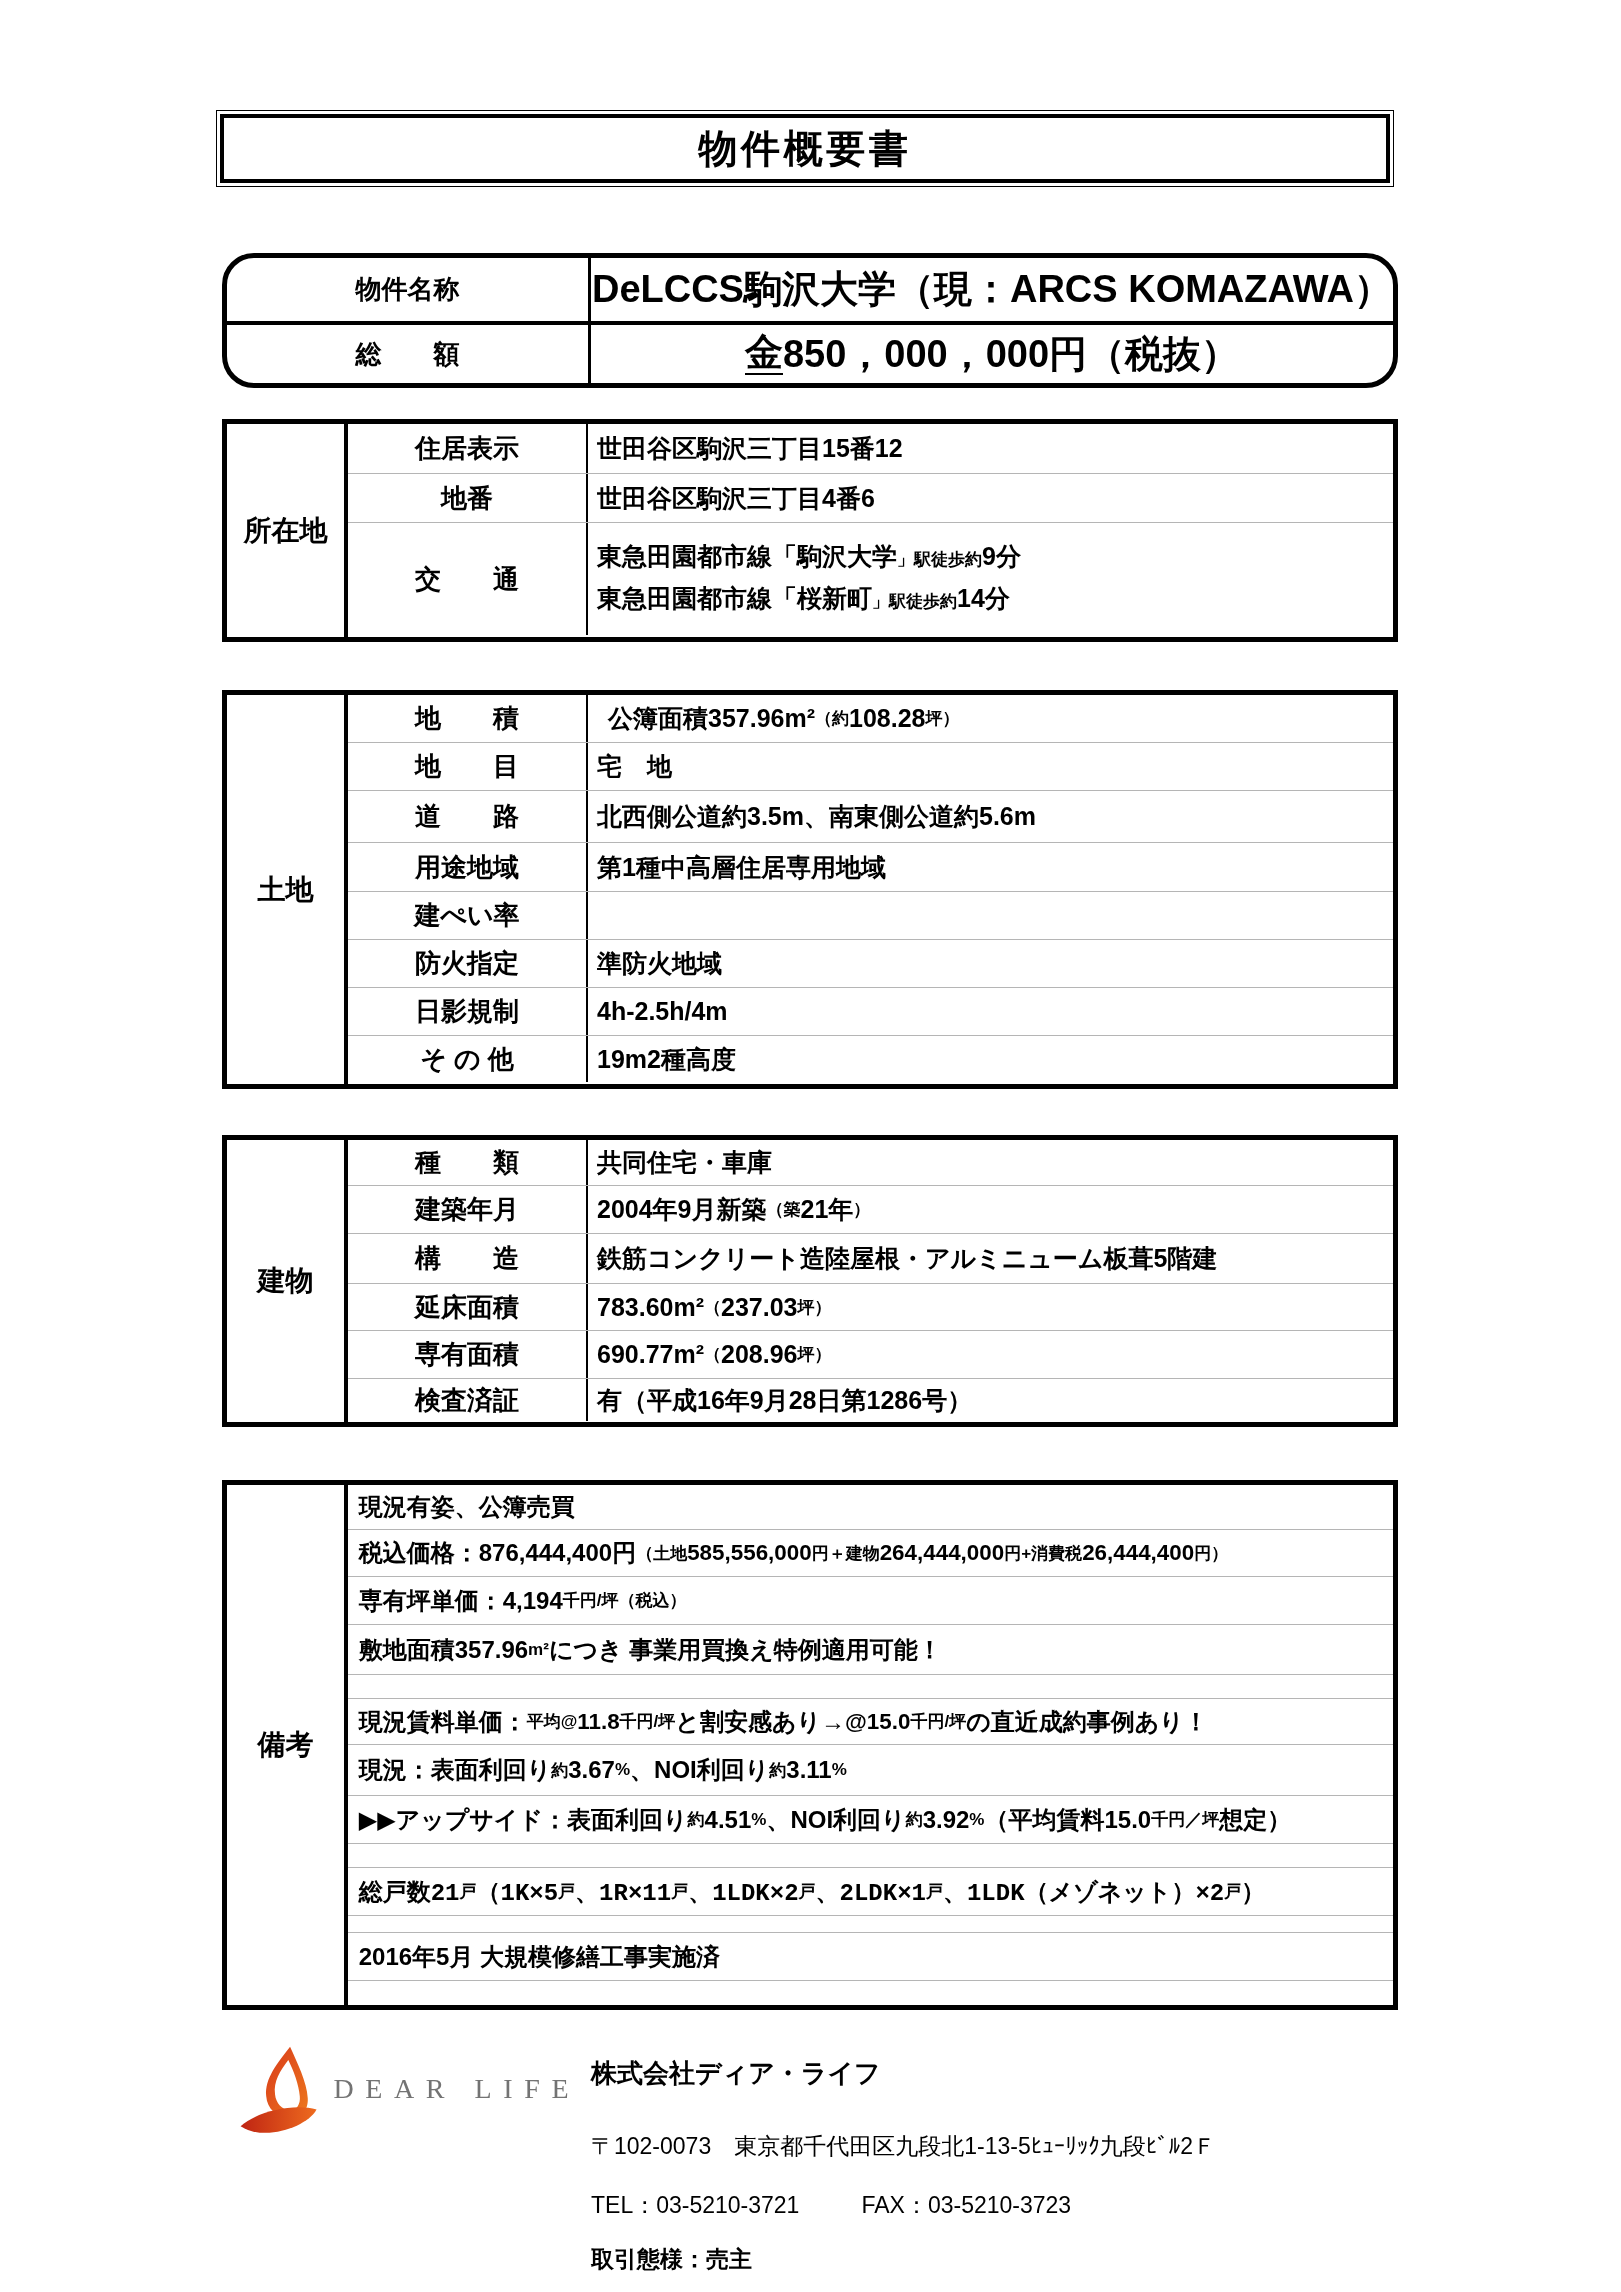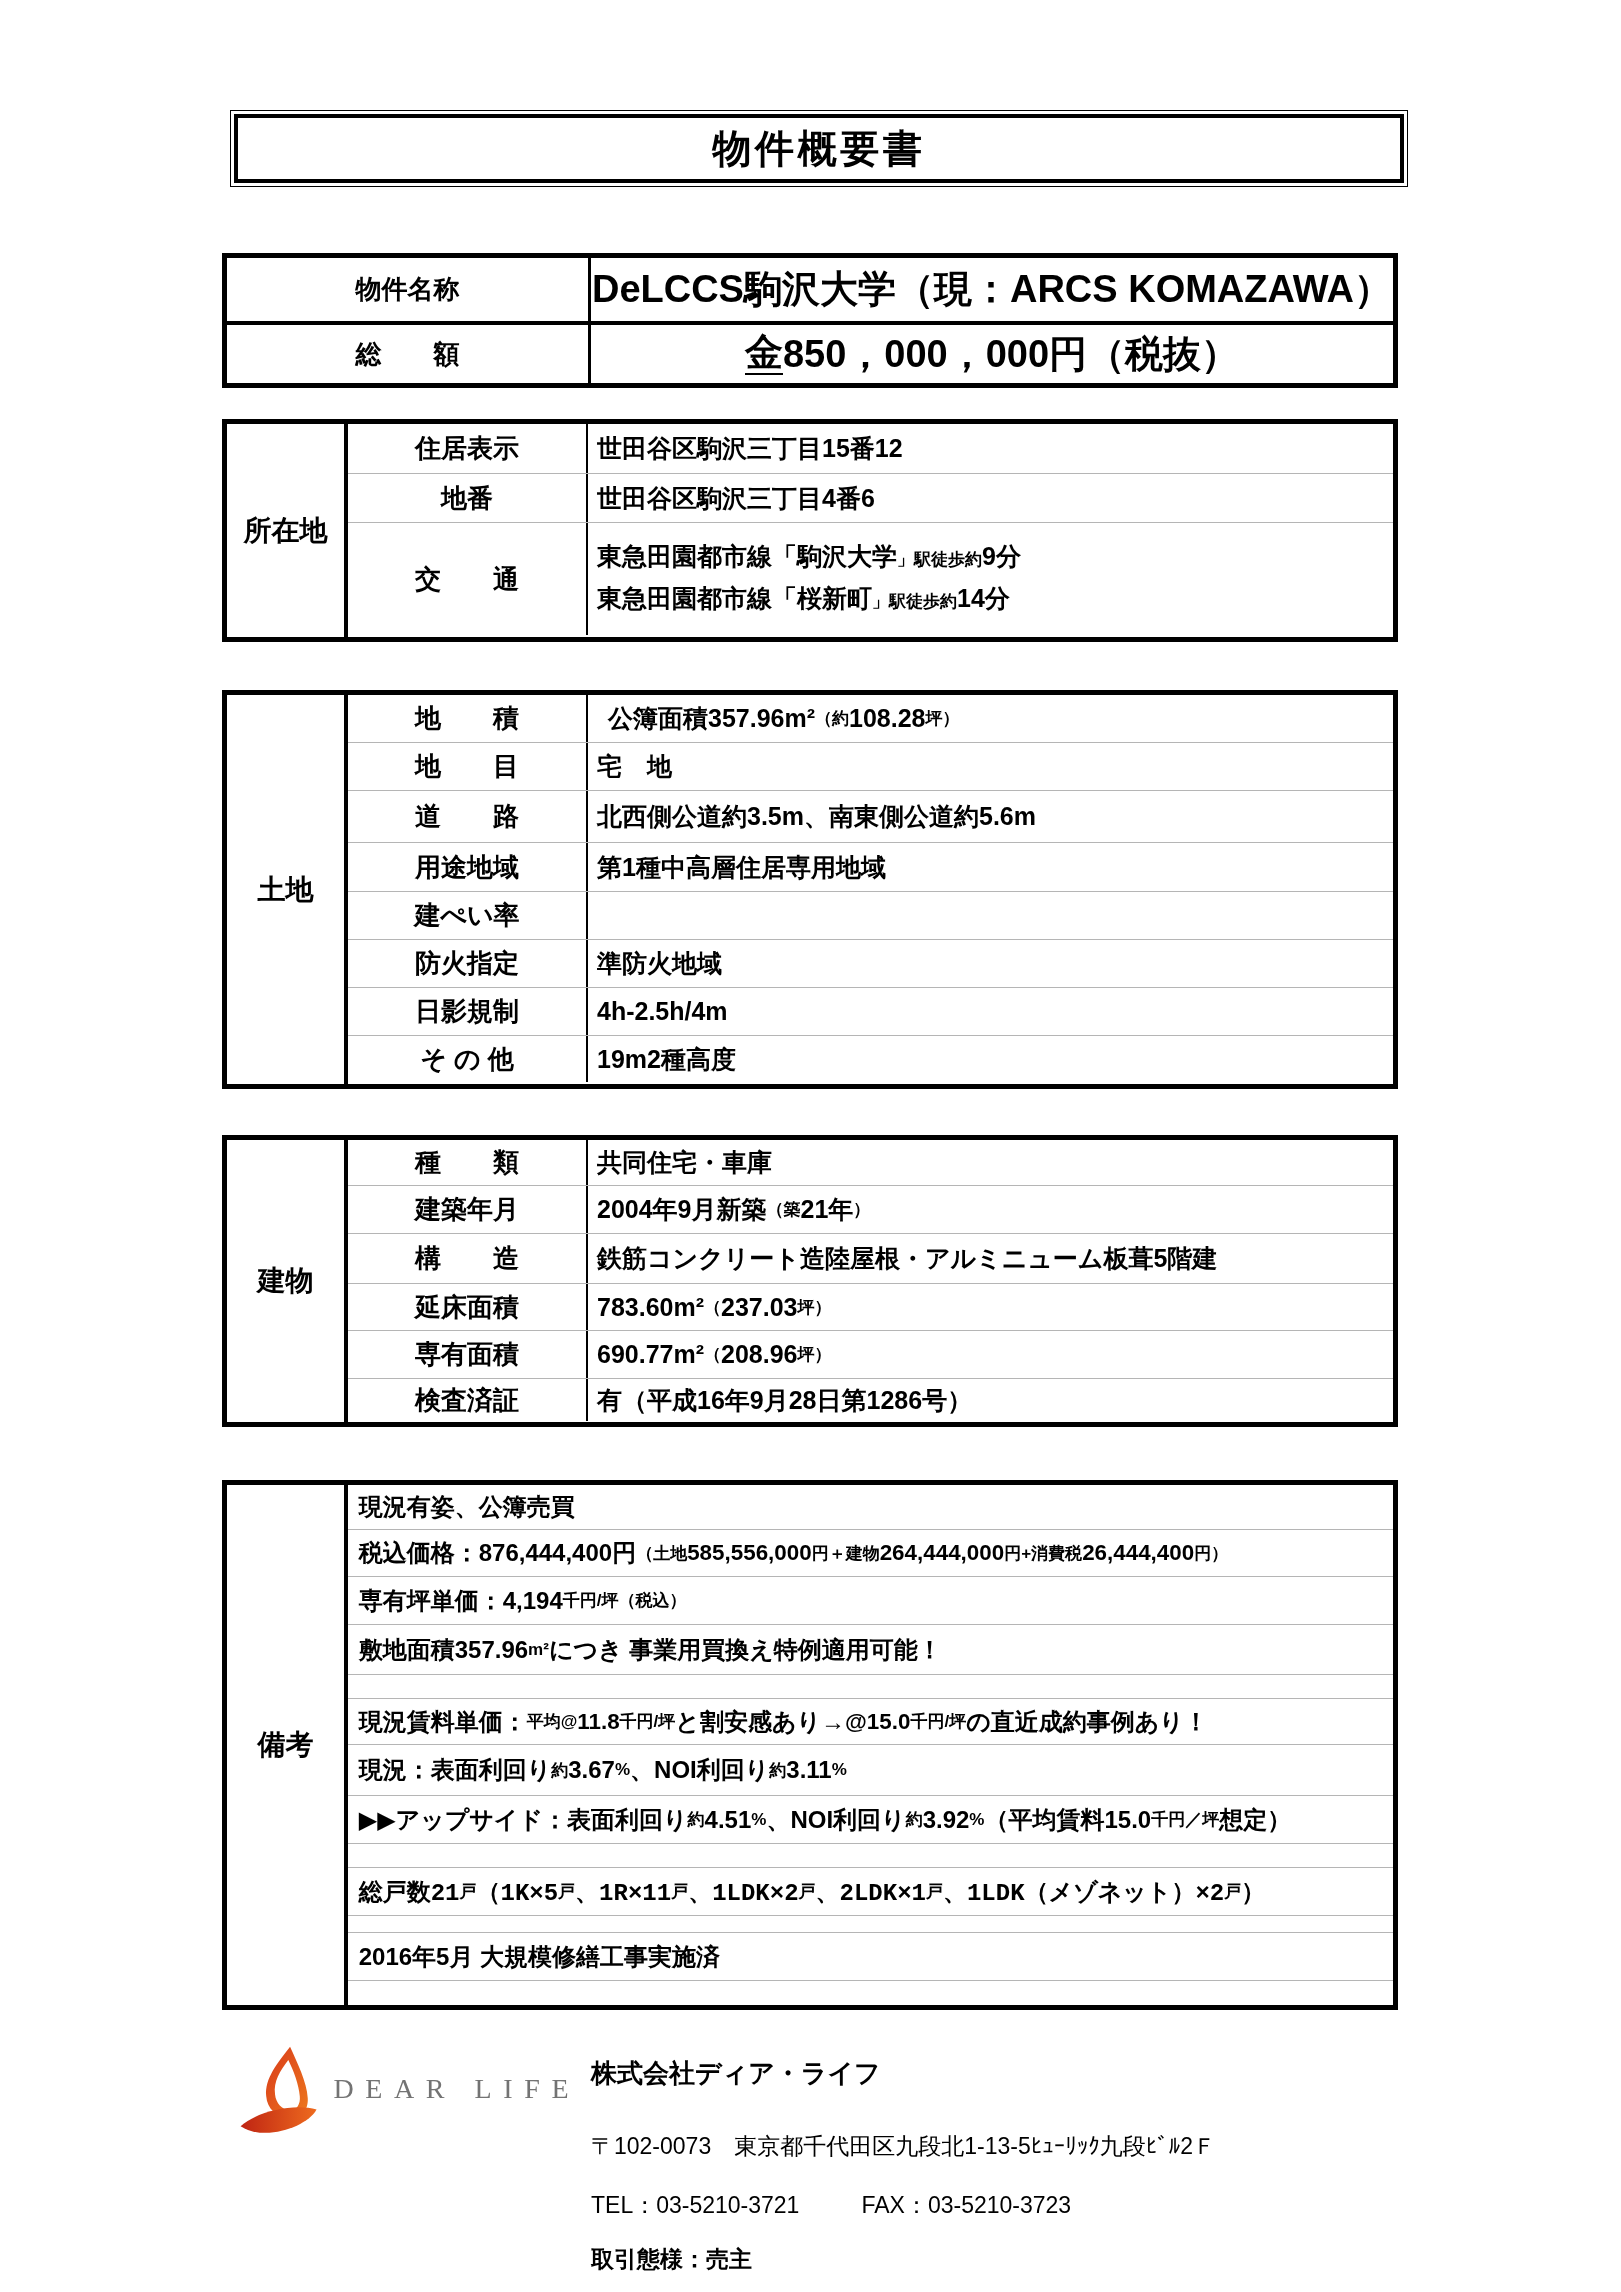--- a/index.html
+++ b/index.html
@@ -6,21 +6,21 @@
   .page{
     position:relative;
     width:1621px;height:2293px;
     background:#ffffff;
     font-family:"Liberation Sans","DejaVu Sans",sans-serif;
     color:#000;
     overflow:hidden;
   }
   
   .title-box{
-    position:absolute;left:230px;top:110px;width:1178px;height:77px;
+    position:absolute;left:216px;top:110px;width:1178px;height:77px;
     border:1.8px solid #000;padding:2.7px;box-sizing:border-box;
   }
   .title-inner{
     width:100%;height:100%;border:4.5px solid #000;box-sizing:border-box;
     display:flex;align-items:center;justify-content:center;
   }
   .title-inner span{font-size:39px;font-weight:bold;letter-spacing:3.6px;}
   
   .tbl{
     position:absolute;left:222px;width:1176px;
@@ -83,21 +83,21 @@
 <body>
 
 <div class="page">
 
   <div class="title-box">
     <div class="title-inner">
       <span>物件概要書</span>
     </div>
   </div>
 
-  <div class="tbl summary" style="top:253px;height:135px;">
+  <div class="tbl summary" style="top:253px;height:135px;border-radius:32px;">
     <div class="rows">
       <div class="row" style="height:63px;">
         <div class="lbl">物件名称</div>
         <div class="val">DeLCCS駒沢大学（現：ARCS KOMAZAWA）</div>
       </div>
       <div class="row" style="height:62px;">
         <div class="lbl">総　　額</div>
         <div class="val">
           <span class="u">金</span>
             <span>850，000，000円（税抜）</span>

